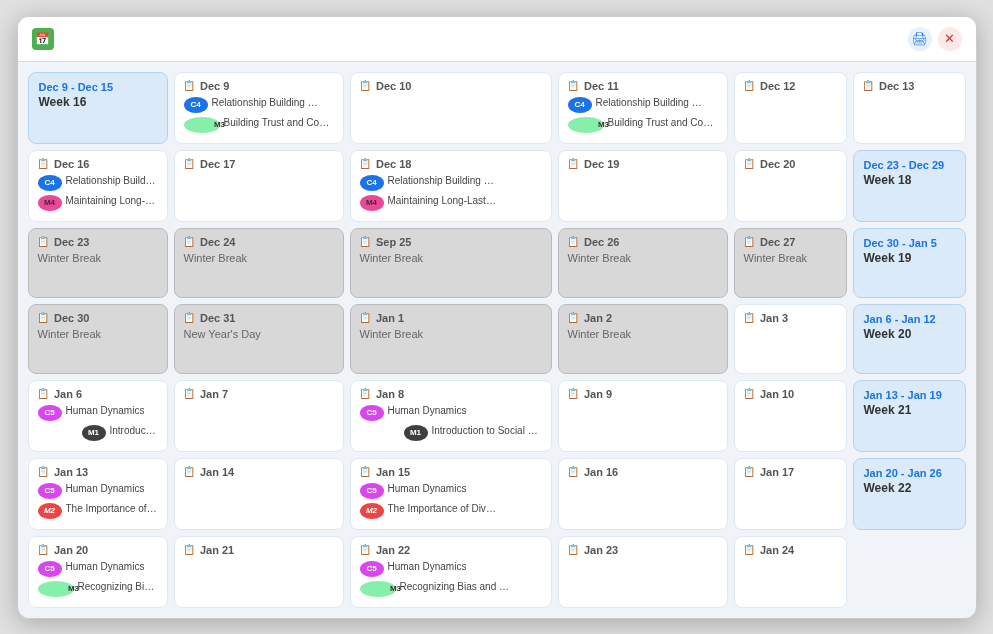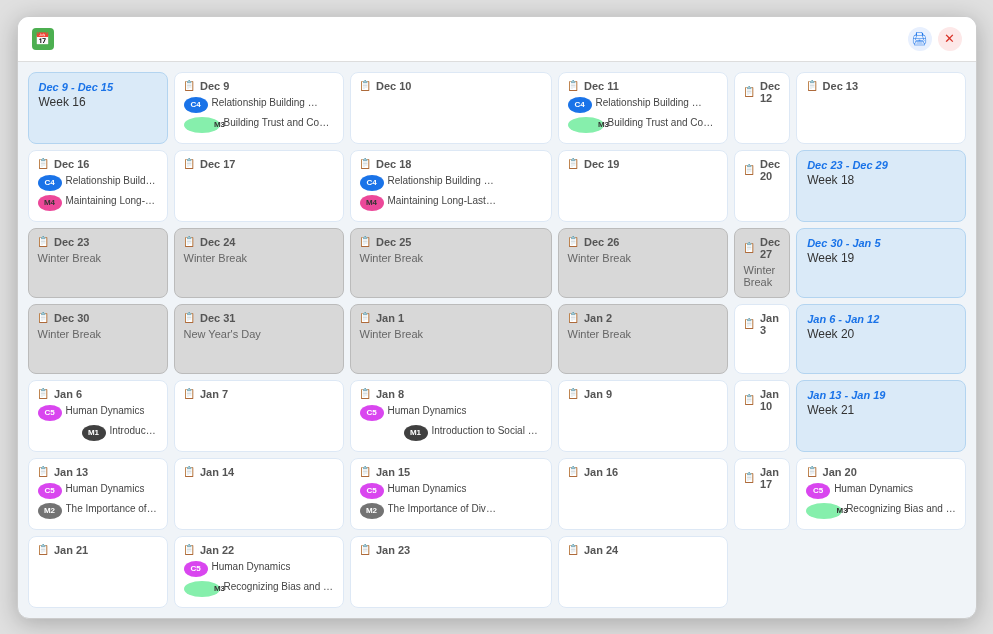--- a/index.html
+++ b/index.html
@@ -71,25 +71,24 @@
       background: #daeaf8;
       border-radius: 8px;
       padding: 8px 10px;
       border: 1px solid #b3d4f0;
     }
     .week-range {
       font-size: 11px;
       font-weight: 600;
       color: #1a73e8;
       margin-bottom: 2px;
-      font-style: italic;
     }
     .week-label {
       font-size: 12px;
-      font-weight: 400;
+      font-weight: 700;
       color: #333;
     }
 
     .day-cell {
       background: #fff;
       border-radius: 8px;
       padding: 7px 9px;
       border: 1px solid #dde8f5;
       min-height: 70px;
       position: relative;
@@ -135,21 +134,21 @@
       font-weight: 700;
       color: white;
       flex-shrink: 0;
       margin-top: 1px;
     }
     .badge-c4 { background: #1a73e8; }
     .badge-m3 { background: #86efac; color: #333; padding-left: 36px; }
     .badge-m4 { background: #ec4899; color: #333; }
     .badge-c5 { background: #d946ef; }
     .badge-m1 { background: #404040; margin-left: 44px; }
-    .badge-m2 { background: #737373; }
+    .badge-m2 { background: #ef4444; font-style: italic; }
 
     .event-text {
       font-size: 10px;
       color: #444;
       line-height: 1.3;
       overflow: hidden;
       white-space: nowrap;
       text-overflow: ellipsis;
       max-width: 110px;
     }
@@ -285,21 +284,21 @@
       <div class="day-cell break-cell">
         <div class="day-date">
       <span class="cal-icon">📋</span>
       <span>Dec 24</span>
     </div>
         <div class="break-text">Winter Break</div>
       </div>
       <div class="day-cell break-cell">
         <div class="day-date">
       <span class="cal-icon">📋</span>
-      <span>Dec 25</span>
+      <span>Sep 25</span>
     </div>
         <div class="break-text">Winter Break</div>
       </div>
       <div class="day-cell break-cell">
         <div class="day-date">
       <span class="cal-icon">📋</span>
       <span>Dec 26</span>
     </div>
         <div class="break-text">Winter Break</div>
       </div>
@@ -441,20 +440,24 @@
       <span class="cal-icon">📋</span>
       <span>Jan 16</span>
     </div>
       </div>
       <div class="day-cell empty-cell">
         <div class="day-date">
       <span class="cal-icon">📋</span>
       <span>Jan 17</span>
     </div>
       </div>
+      <div class="week-cell">
+    <div class="week-range">Jan 20 - Jan 26</div>
+    <div class="week-label">Week 22</div>
+  </div>
       <div class="day-cell empty-cell">
         <div class="day-date">
       <span class="cal-icon">📋</span>
       <span>Jan 20</span>
     </div>
         <div class="event-item">
           <div class="event-badge badge-c5">C5</div>
           <span class="event-text">Human Dynamics</span>
         </div>
         <div class="event-item">

